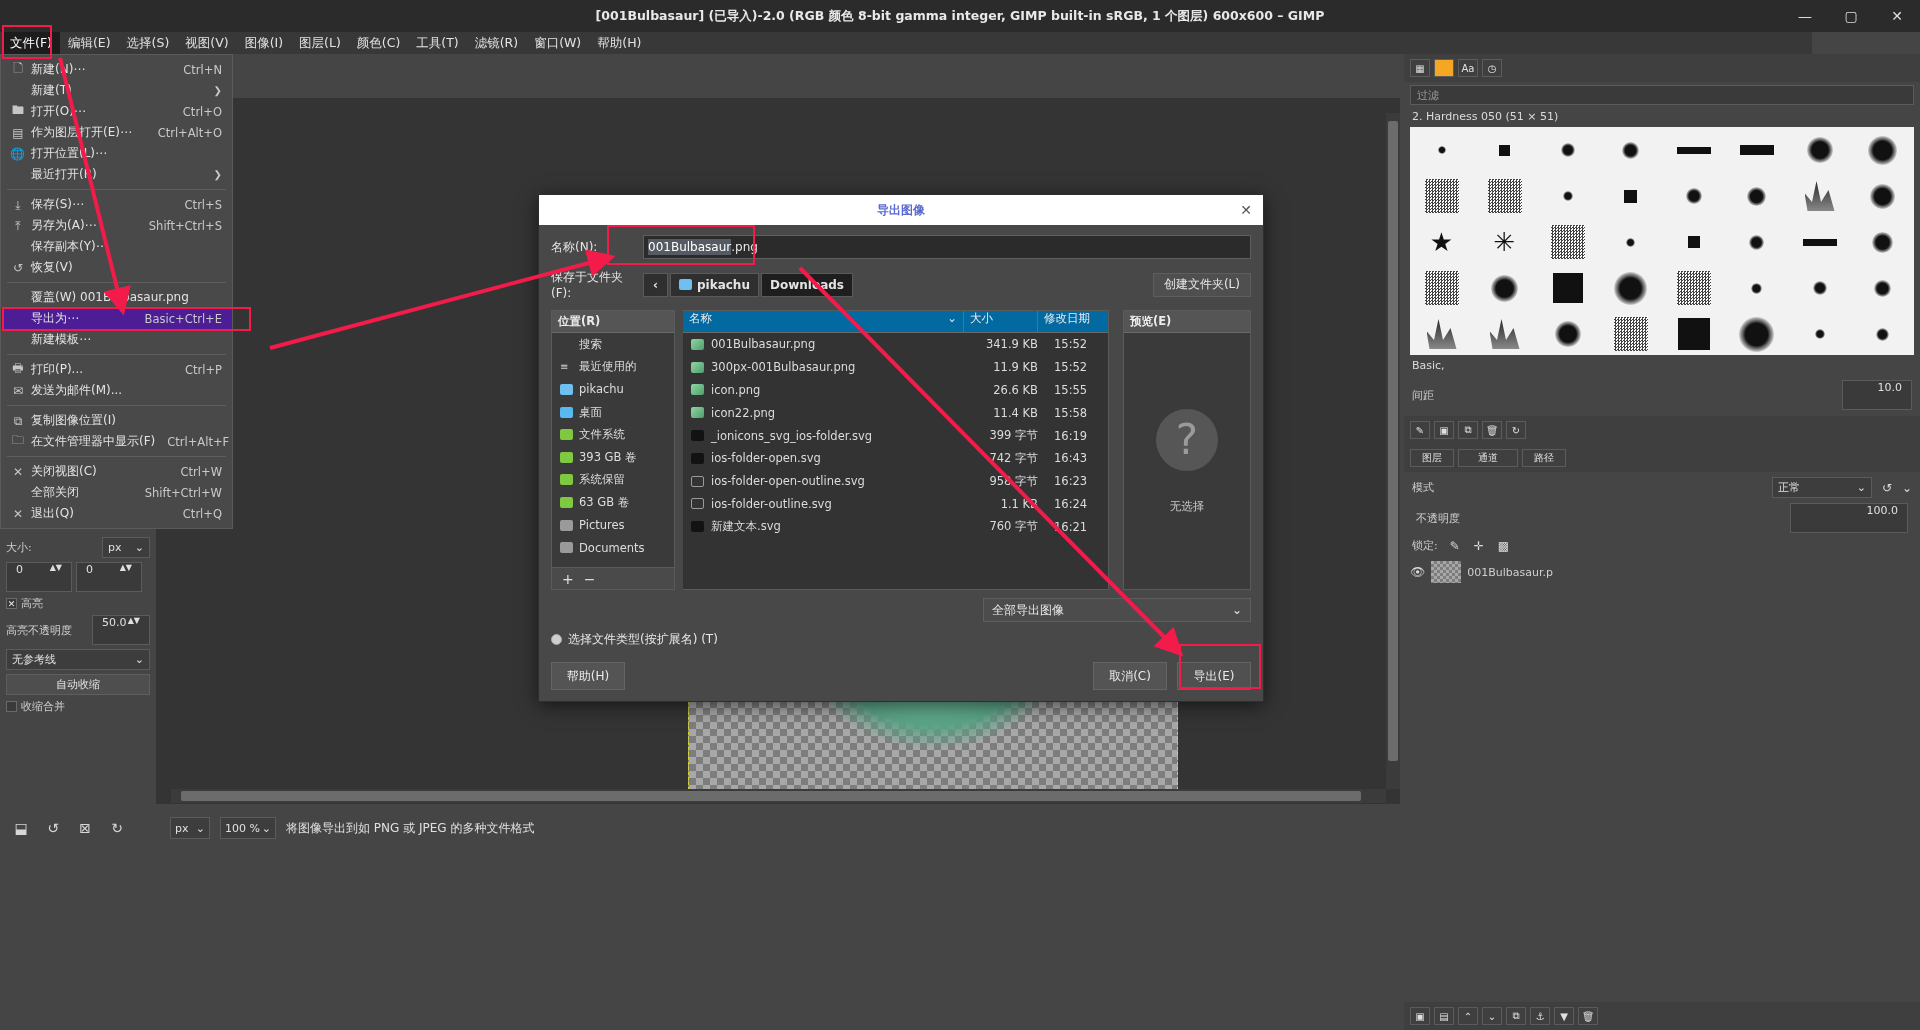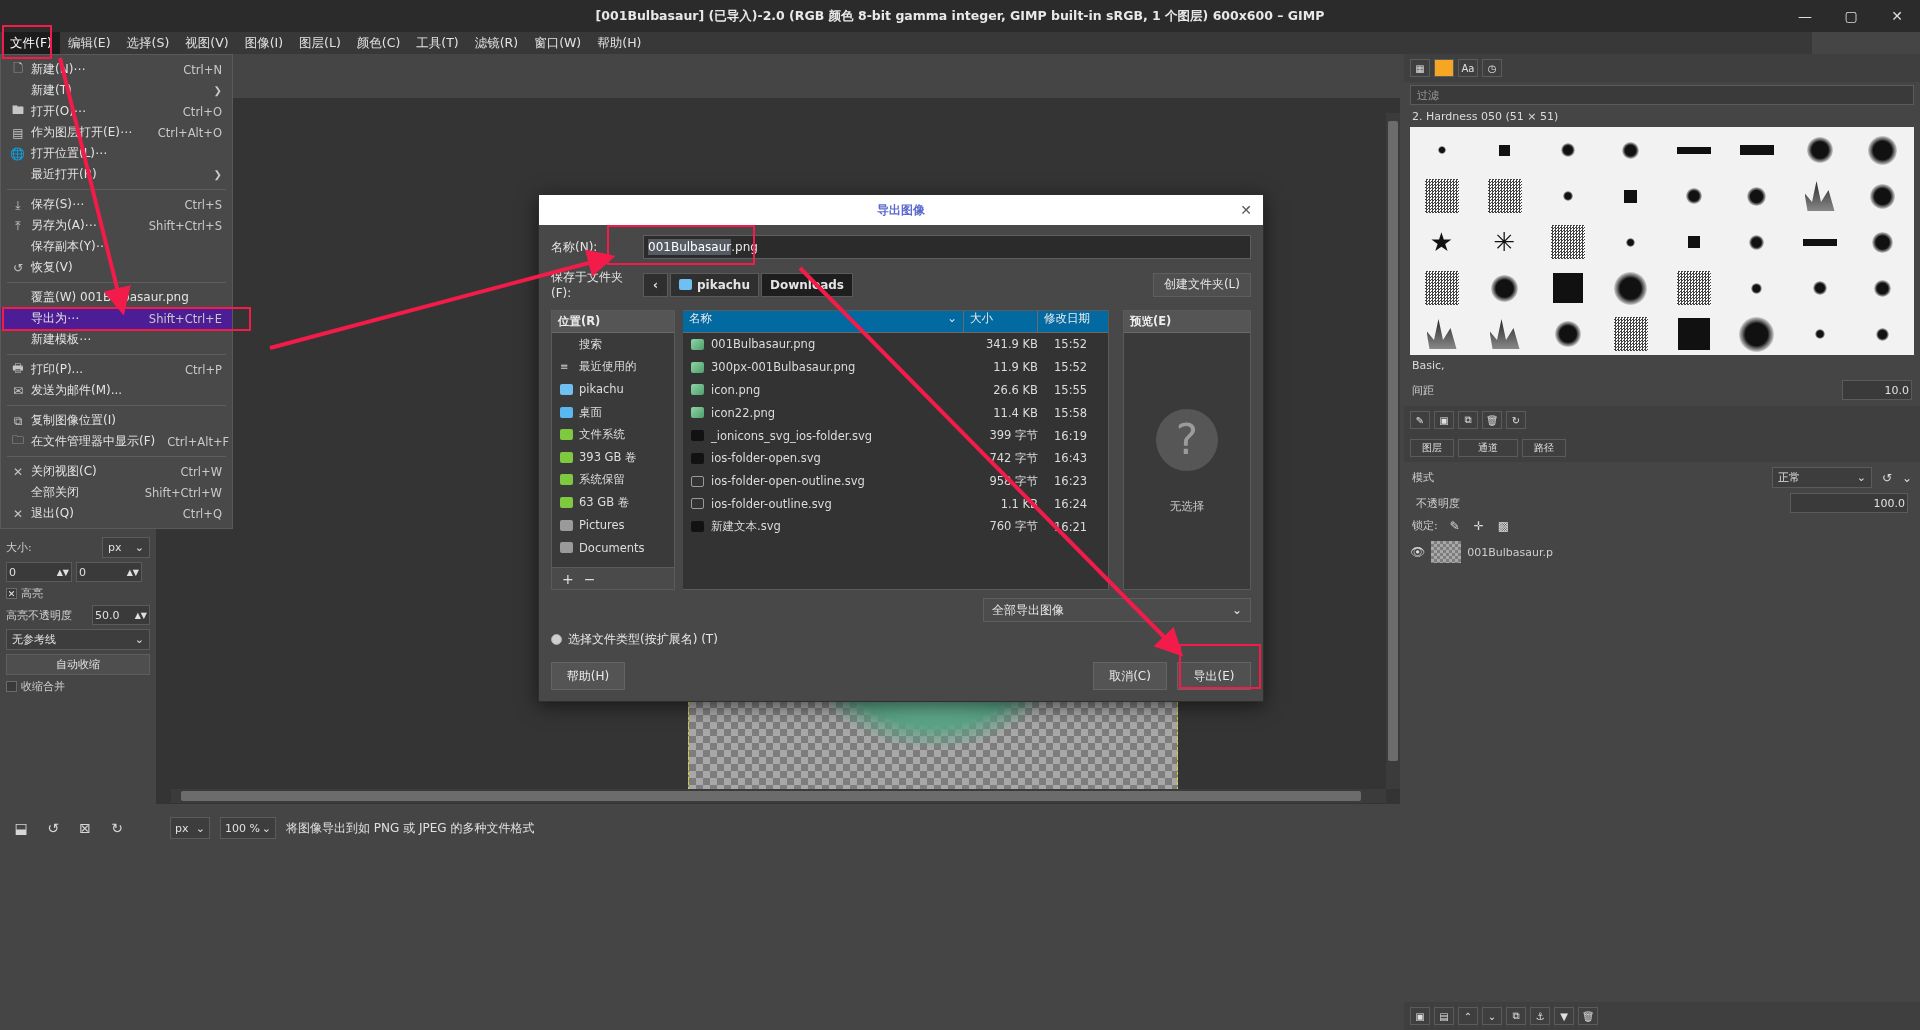--- a/index.html
+++ b/index.html
@@ -44,22 +44,22 @@
   .fm-row .acc { font-size: 11.5px; color: #c9c9c9; padding-left: 12px; white-space: nowrap; }
   .fm-row .arrow { font-size: 10px; color: #c9c9c9; }
   .fm-row.sel { background: #4c1d95; }
   .fm-sep { height: 1px; background: #5e5e5e; margin: 4px 6px; }
 
   
   .leftpanel { position: absolute; left: 0; top: 54px; width: 156px; height: 922px; background: #454545; }
   .toolopts { position: absolute; left: 0; top: 479px; width: 156px; color: #d2d2d2; font-size: 11px; }
   .to-row { display: flex; align-items: center; margin: 4px 6px; gap: 4px; }
   .to-label { color: #cfcfcf; font-size: 11px; }
-  .spin { background: #3a3a3a; border: 1px solid #5b5b5b; height: 20px; display: flex;
-          align-items: center; padding: 0 2px; color: #e0e0e0; font-size: 11px; }
+  .spin { background: #3a3a3a; border: 1px solid #5b5b5b; height: 30px; display: flex;
+          align-items: flex-start; padding: 0 9px; color: #e0e0e0; font-size: 11px; }
   .combo { background: #3d3d3d; border: 1px solid #5b5b5b; height: 21px; display: flex;
            align-items: center; justify-content: space-between; padding: 0 5px; color: #e0e0e0; font-size: 11px; }
   .btnflat { background: #4e4e4e; border: 1px solid #5e5e5e; height: 21px; display:flex;
              align-items:center; justify-content:center; color:#e2e2e2; font-size: 11px; }
   .chk { width: 11px; height: 11px; border: 1px solid #6a6a6a; background: #3a3a3a; display:inline-flex;
          align-items:center; justify-content:center; font-size: 9px; color:#f0f0f0; }
 
   
   .canvasarea { position: absolute; left: 156px; top: 98px; width: 1244px; height: 706px; background: #343434; }
   .ruler-h { position: absolute; left: 156px; top: 98px; width: 1244px; height: 15px;
@@ -542,21 +542,21 @@
         <span class="lbl">恢复(V)</span>
       </div>
       <div class="fm-sep"></div>
       <div class="fm-row">
         <span class="ico"></span>
         <span class="lbl">覆盖(W) 001Bulbasaur.png</span>
       </div>
       <div class="fm-row sel">
         <span class="ico"></span>
         <span class="lbl">导出为⋯</span>
-        <span class="acc">Shift+Ctrl+E</span>
+        <span class="acc">Basic+Ctrl+E</span>
       </div>
       <div class="fm-row">
         <span class="ico"></span>
         <span class="lbl">新建模板⋯</span>
       </div>
       <div class="fm-sep"></div>
       <div class="fm-row">
         <span class="ico">🖶</span>
         <span class="lbl">打印(P)...</span>
         <span class="acc">Ctrl+P</span>

